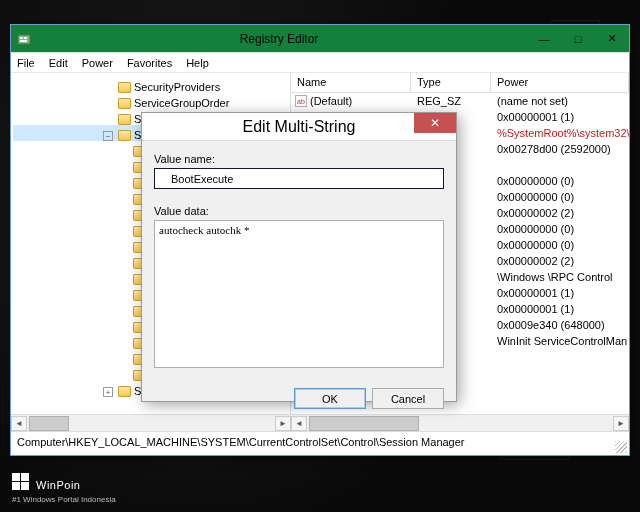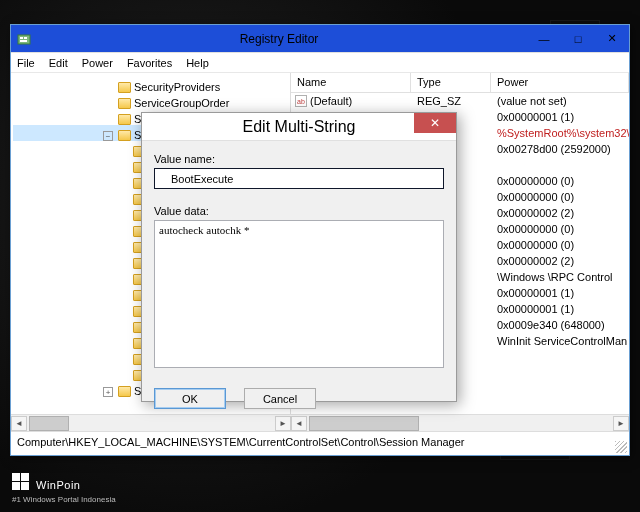--- a/index.html
+++ b/index.html
@@ -6,21 +6,21 @@
 body{width:640px;height:512px;background:#0a0a0a;position:relative;overflow:hidden}
 .bgimg{position:absolute;inset:0;background:radial-gradient(circle at 30% 40%,#222 0,#0a0a0a 60%);}
 .bgimg::before,.bgimg::after{content:"";position:absolute;border-radius:50%}
 .bgimg::before{width:180px;height:180px;left:310px;top:160px;background:radial-gradient(circle,#333 0,#111 50%,#000 70%);box-shadow:0 0 0 6px #050505,0 0 0 12px #111}
 .bgimg::after{width:90px;height:90px;left:355px;top:205px;background:radial-gradient(circle,#444 0,#1a1a1a 60%);}
 .chip{position:absolute;background:#0d0d0d;border:1px solid #1a1a1a}
 .c1{width:60px;height:40px;left:20px;top:30px}
 .c2{width:50px;height:70px;left:550px;top:20px}
 .c3{width:70px;height:30px;left:500px;top:430px}
 .regwin{position:absolute;left:10px;top:24px;width:620px;height:432px;background:#fff;border:1px solid #6a9fd2;box-shadow:2px 2px 10px rgba(0,0,0,.5)}
-.titlebar{height:28px;background:#1d4ed8;display:flex;align-items:center;justify-content:center;border-bottom:1px solid #e0e0e0}
+.titlebar{height:28px;background:#15803d;display:flex;align-items:center;justify-content:center;border-bottom:1px solid #e0e0e0}
 .tleft{display:flex;align-items:center;padding-left:6px;gap:5px}
 .regicon{width:14px;height:14px;display:inline-block}
 .ttitle{flex:1;text-align:center;font-size:12px}
 .winbtns{display:flex}
 .winbtn{width:34px;height:22px;display:flex;align-items:center;justify-content:center;font-size:11px;font-family:Arial}
 .menubar{height:20px;display:flex;align-items:center;padding-left:6px;gap:14px;border-bottom:1px solid #e8e8e8}
 .menubar span{font-size:11px}
 .mainarea{display:flex;height:358px;position:relative}
 .treepane{width:280px;border-right:1px solid #ddd;overflow:hidden;padding:4px 0 0 2px;position:relative}
 .treeitem{display:flex;align-items:flex-end;height:16px;gap:3px;white-space:nowrap}
@@ -45,21 +45,21 @@
 .statusbar{height:22px;border-top:1px solid #ddd;padding:4px 6px;font-size:11px;background:#fff}
 .resize{position:absolute;right:2px;bottom:2px;width:12px;height:12px;background:repeating-linear-gradient(135deg,#bbb 0 1px,transparent 1px 3px)}
 .dialog{position:absolute;left:141px;top:112px;width:316px;height:290px;background:#f0f0f0;border:1px solid #9a9a9a;box-shadow:3px 3px 14px rgba(0,0,0,.35)}
 .dtitle{height:28px;background:#fff;display:flex;align-items:center;justify-content:center;position:relative;border-bottom:1px solid #e0e0e0}
 .dtitle span{font-size:16px}
 .dclose{position:absolute;right:0;top:0;width:42px;height:20px;background:#c75050;color:#fff;display:flex;align-items:center;justify-content:center;font-size:12px;font-family:Arial}
 .dbody{padding:10px 12px}
 .dlabel{font-size:11px;margin-bottom:3px;margin-top:2px}
 .dinput{width:100%;height:21px;border:1px solid #0f172a;background:#fff;padding:2px 16px;font-size:11px}
 .dtext{width:100%;height:148px;border:1px solid #abadb3;background:#fff;padding:3px 4px;font-size:11px;resize:none;font-family:"Segoe UI"}
-.dbuttons{display:flex;gap:18px;padding:8px 12px}
+.dbuttons{display:flex;justify-content:flex-end;gap:6px;padding:8px 12px}
 .dbtn{width:72px;height:21px;background:#f0f0f0;border:1px solid #acacac;font-size:11px}
 .dbtn.def{border:1px solid #5a98d4;box-shadow:inset 0 0 0 1px #a7cdf0}
 .logo{position:absolute;left:12px;bottom:8px;color:#fff}
 .logo .wp{font-size:22px;font-weight:300;letter-spacing:.5px}
 .logo .sub{font-size:8px;color:#bbb}
 .wsq{display:inline-block;width:18px;height:18px;position:relative;margin-right:6px;vertical-align:-2px}
 .wsq i{position:absolute;width:8px;height:8px;background:#fff}
 .wsq i:nth-child(1){left:0;top:0}.wsq i:nth-child(2){left:9px;top:0}.wsq i:nth-child(3){left:0;top:9px}.wsq i:nth-child(4){left:9px;top:9px}
 </style>
 </head>
@@ -206,21 +206,21 @@
         <div class="lh2">Type</div>
         <div class="lh3">Power</div>
       </div>
       <div id="listbody">
           <div class="listrow">
             <div class="c1c">
               <span class="valicon">ab</span>
               <span>(Default)</span>
             </div>
             <div class="c2c">REG_SZ</div>
-            <div class="c3c">(value not set)</div>
+            <div class="c3c">(name not set)</div>
           </div>
           <div class="listrow">
             <div class="c1c"></div>
             <div class="c2c"></div>
             <div class="c3c">0x00000001 (1)</div>
           </div>
           <div class="listrow">
             <div class="c1c"></div>
             <div class="c2c"></div>
             <div class="c3c red">%SystemRoot%\system32\l</div>

